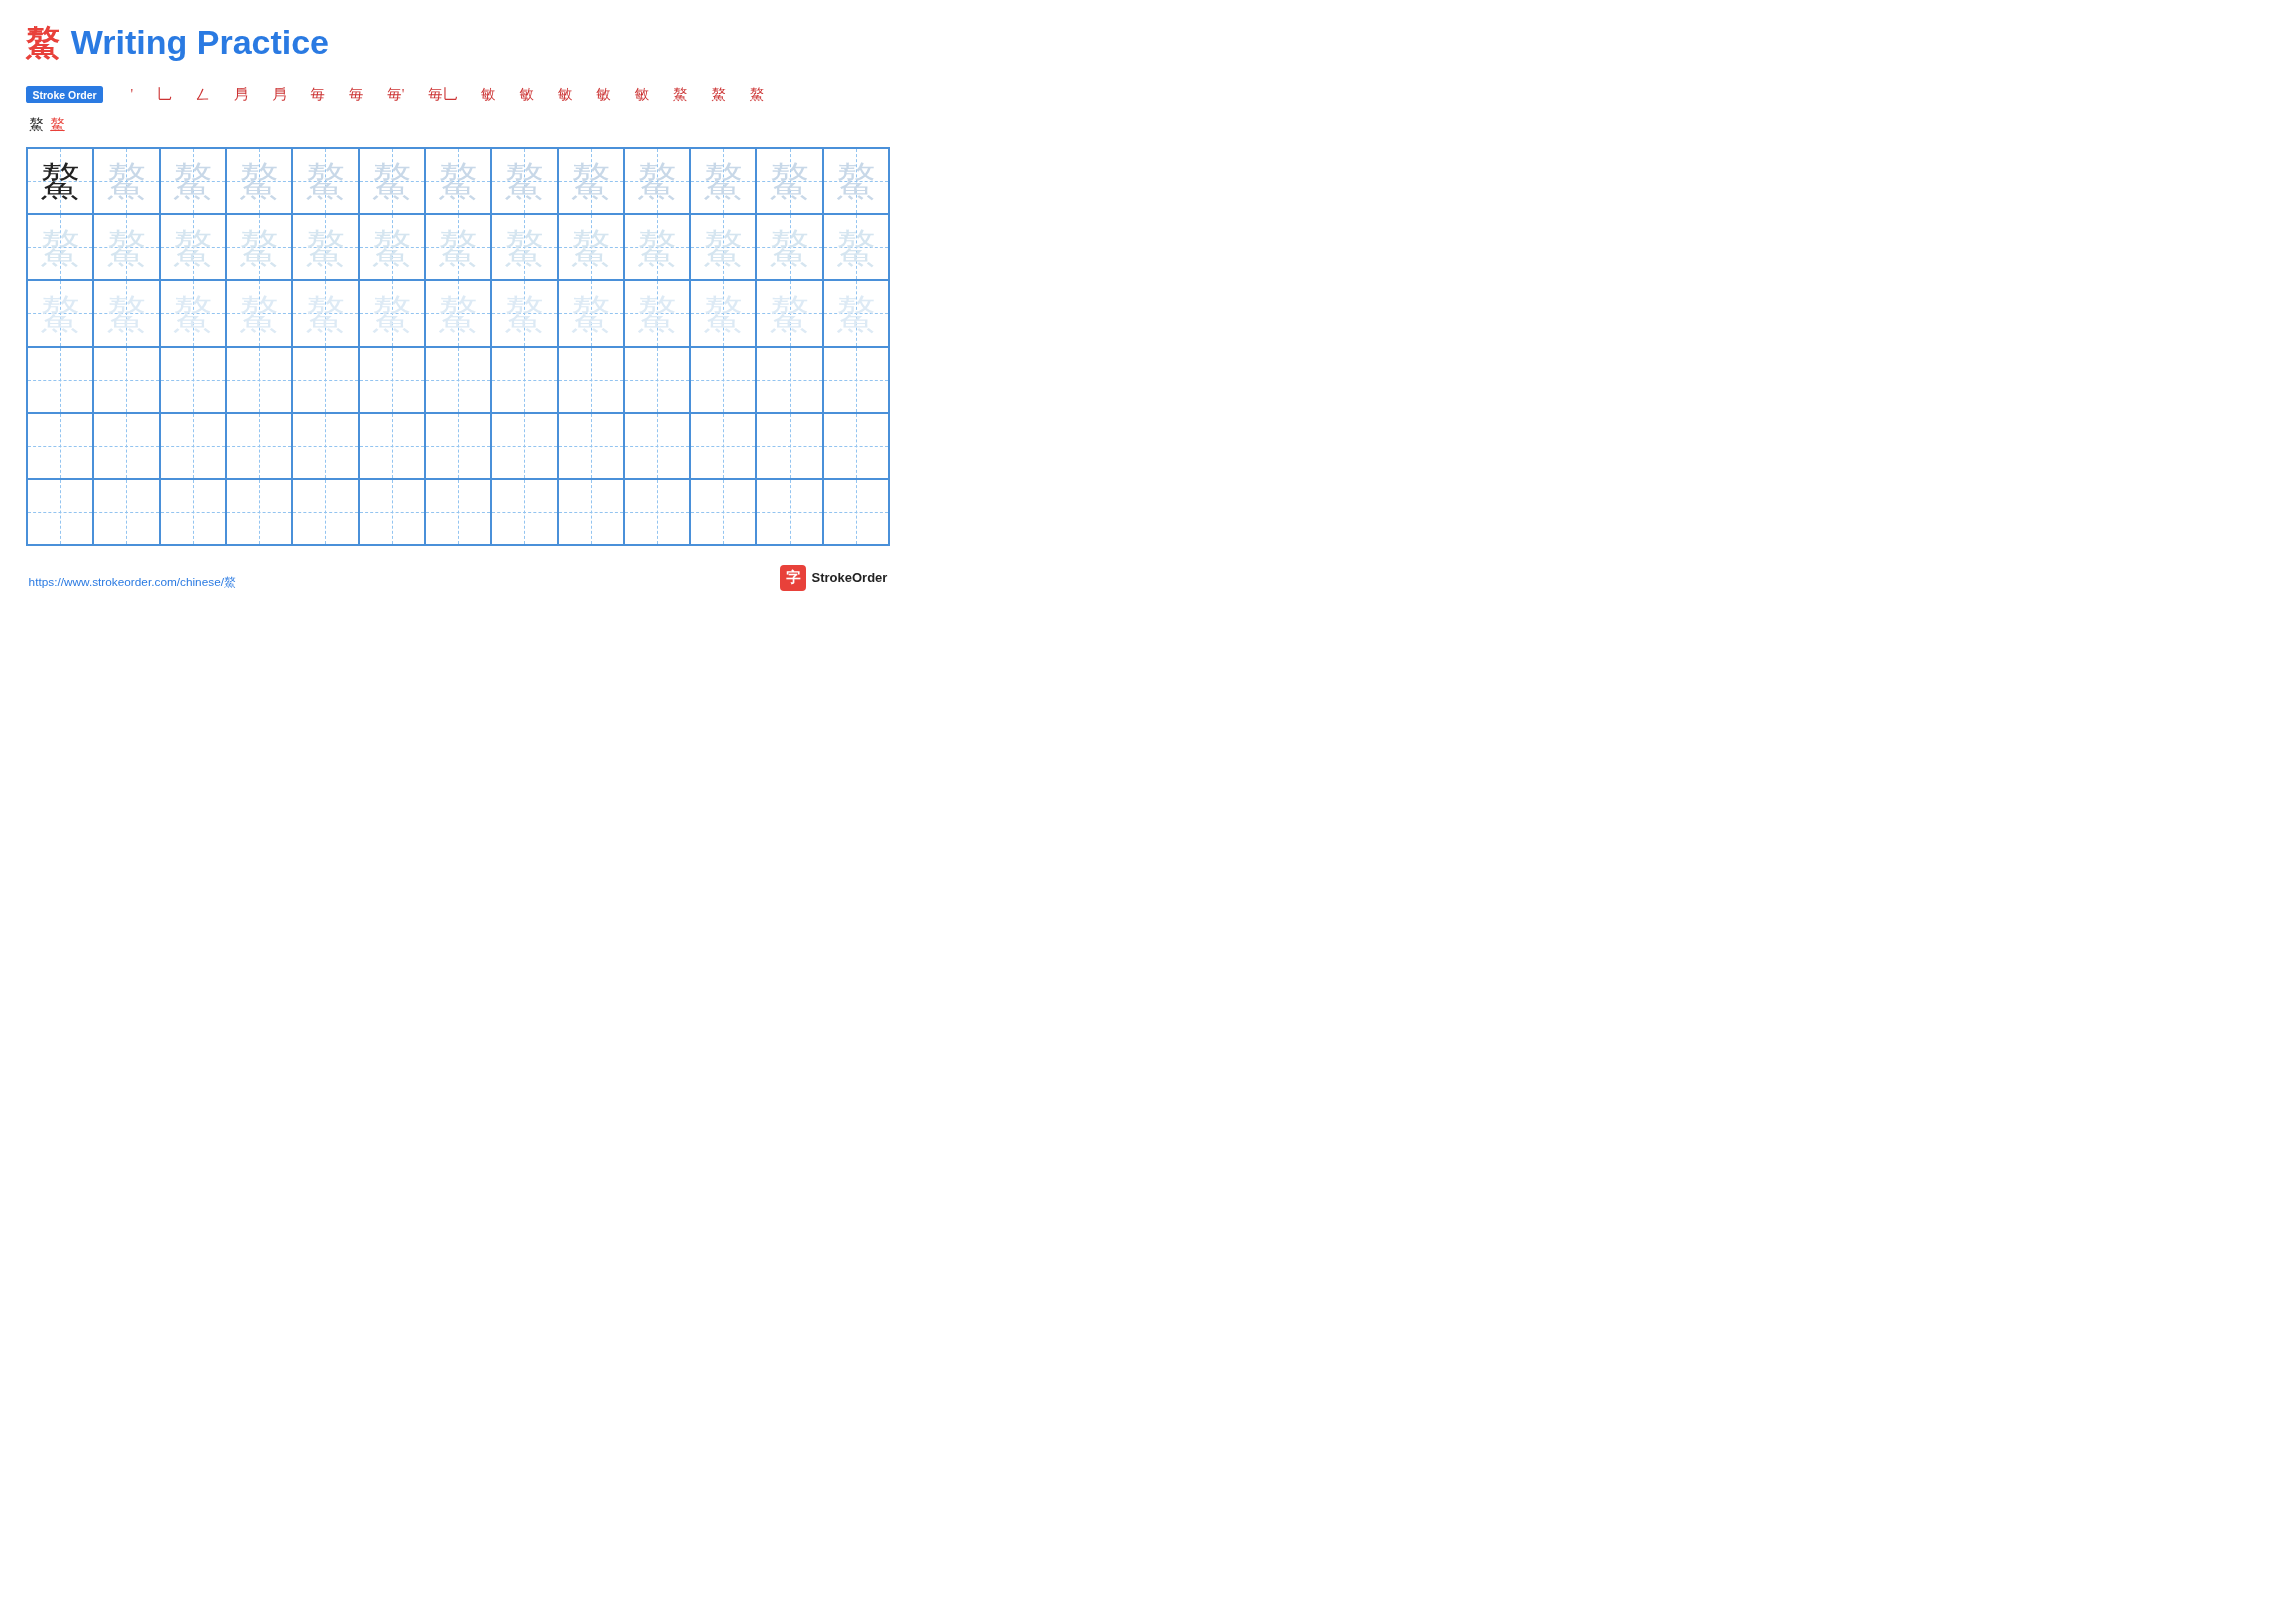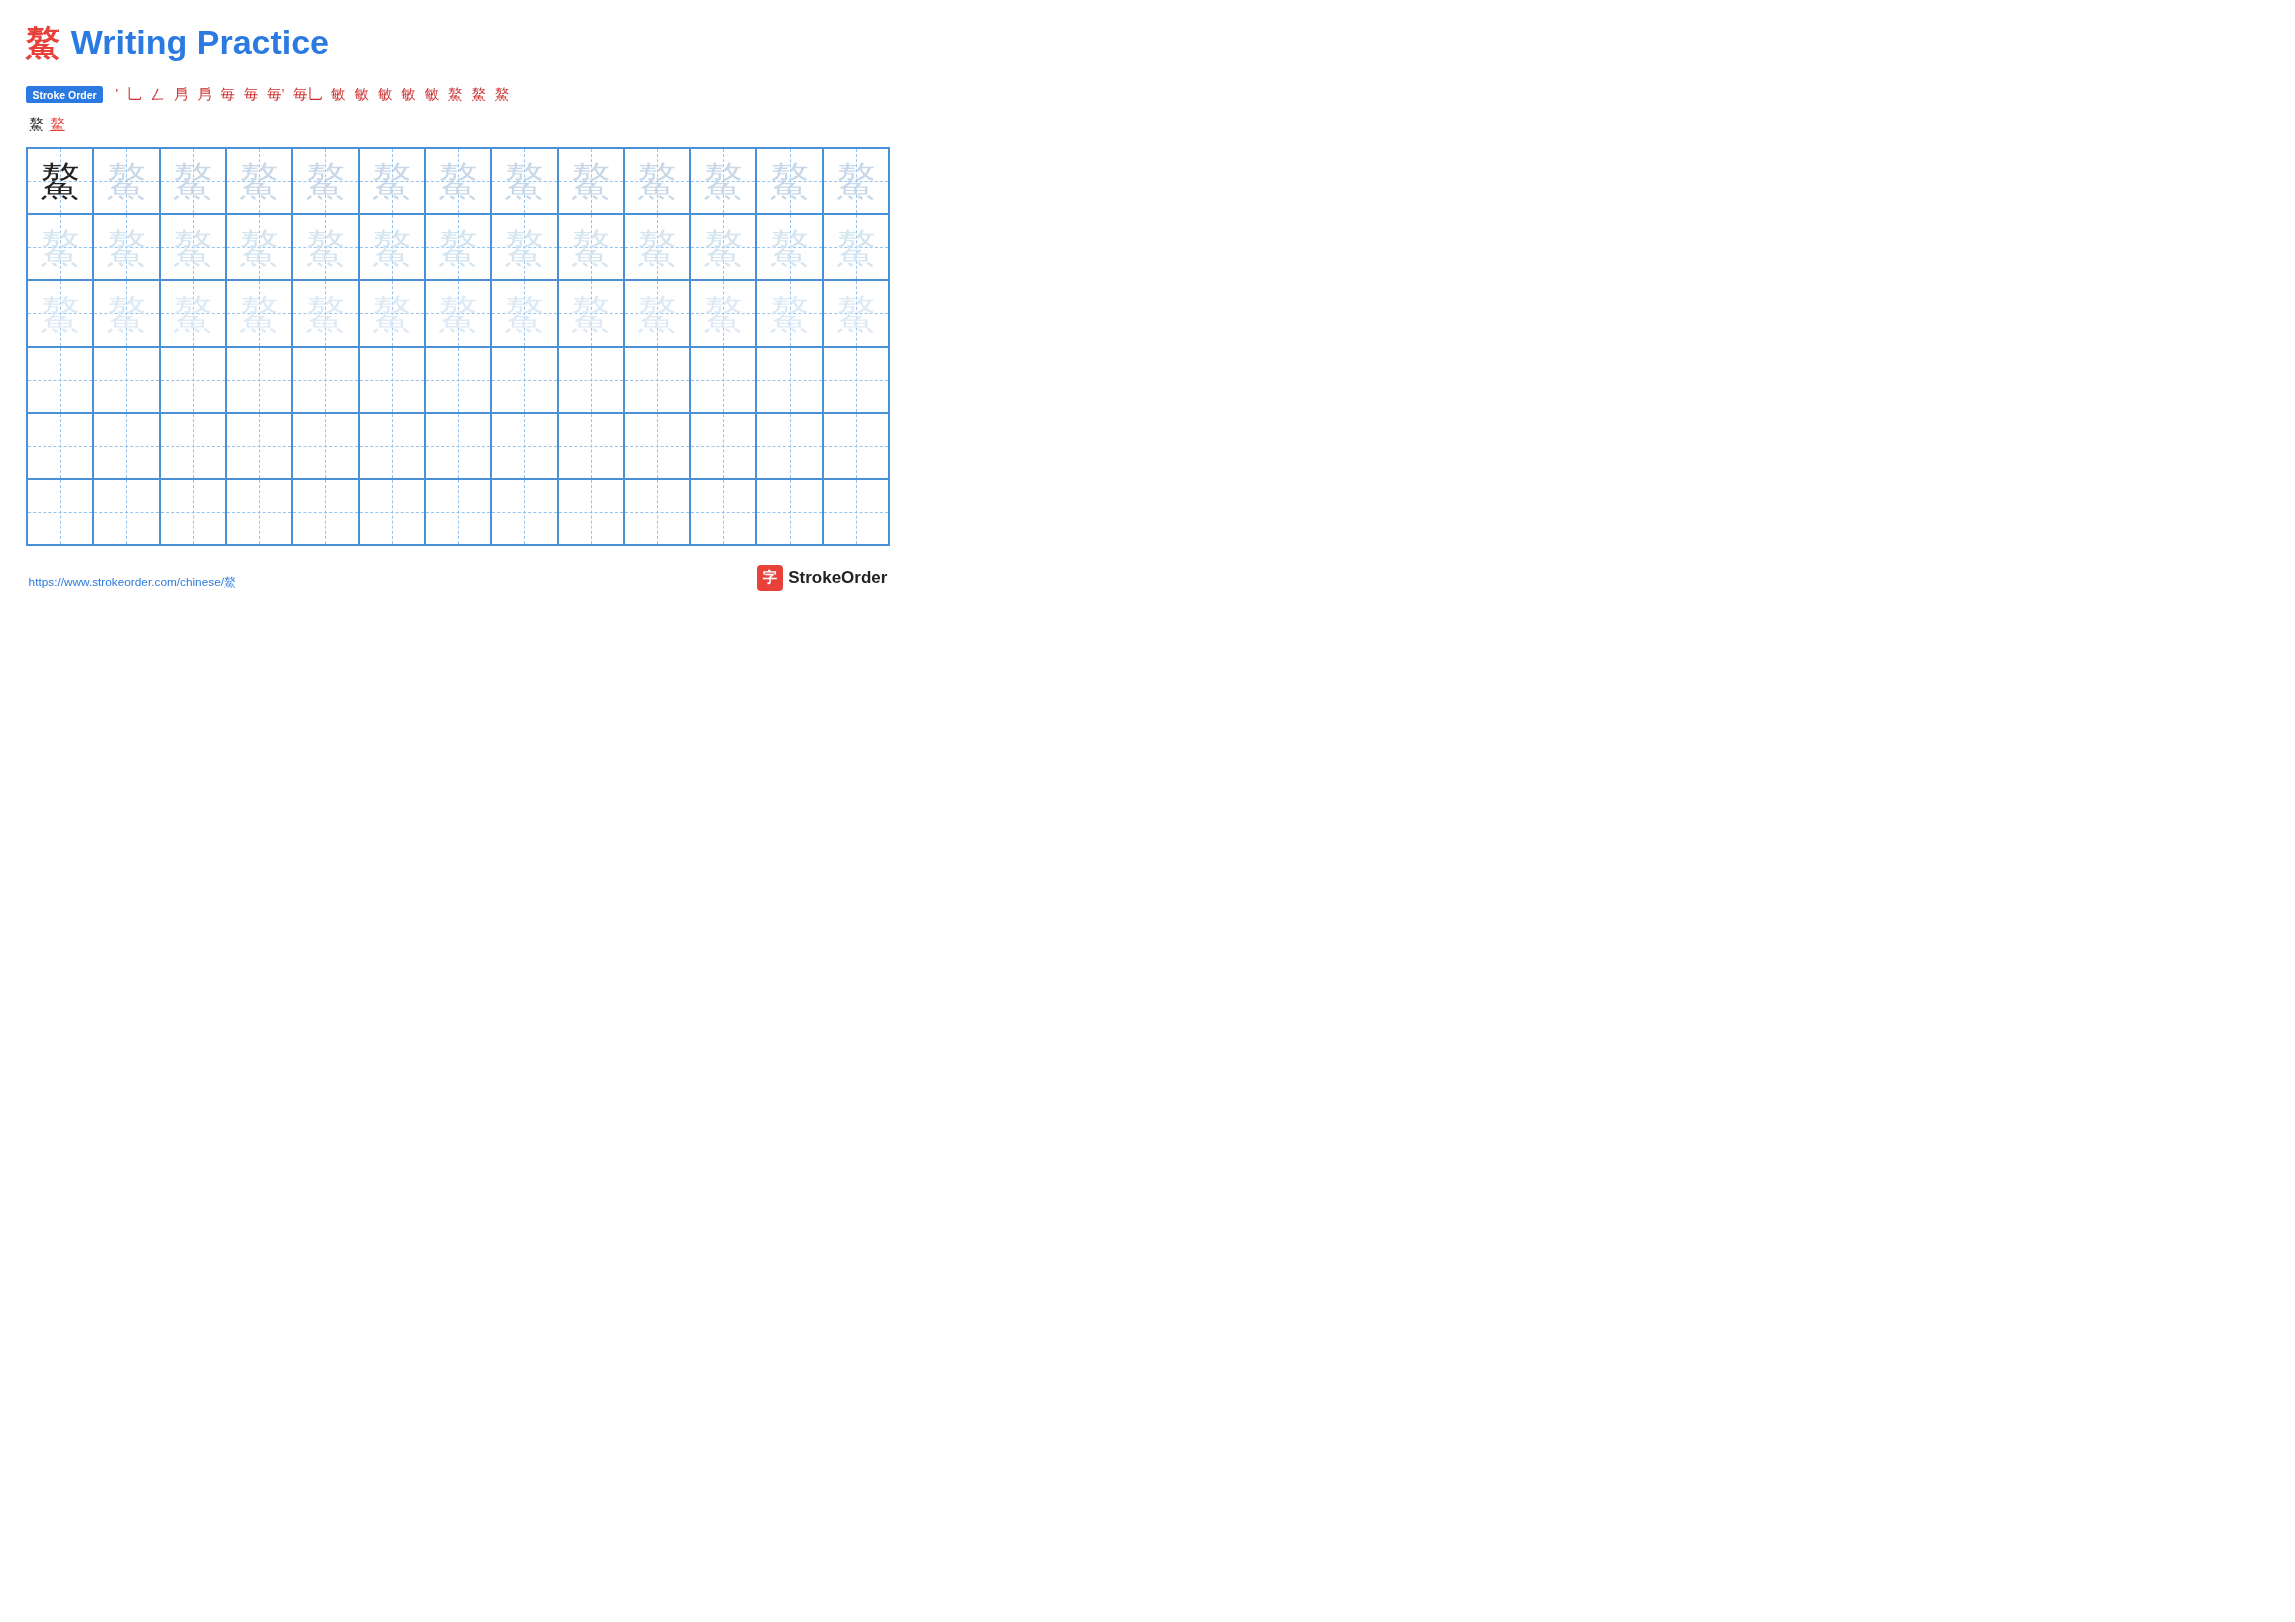--- a/index.html
+++ b/index.html
@@ -26,21 +26,21 @@
       font-size: 34px;
       font-weight: bold;
       margin-left: 7.9px;
     }
 
     
     .stroke-order-section {
       display: flex;
       align-items: center;
       flex-wrap: wrap;
-      gap: 5px;
+      gap: 20px;
       margin-bottom: 6.5px;
       padding: 3.9px 0;
     }
     .stroke-order-badge {
       background: #2a7ae2;
       color: white;
       font-size: 10.5px;
       font-weight: bold;
       padding: 2.6px 6.5px;
       border-radius: 2.6px;
@@ -140,21 +140,21 @@
       font-size: 14.4px;
       width: 26px;
       height: 26px;
       border-radius: 3.9px;
       display: flex;
       align-items: center;
       justify-content: center;
       font-weight: bold;
     }
     .footer-logo-text {
-      font-size: 17px;
+      font-size: 13px;
       font-weight: bold;
       color: #222;
     }
   </style>
 </head>
 <body>
 
 <div class="title-section">
   <span class="title-char">鰲</span>
   <span class="title-text">Writing Practice</span>

